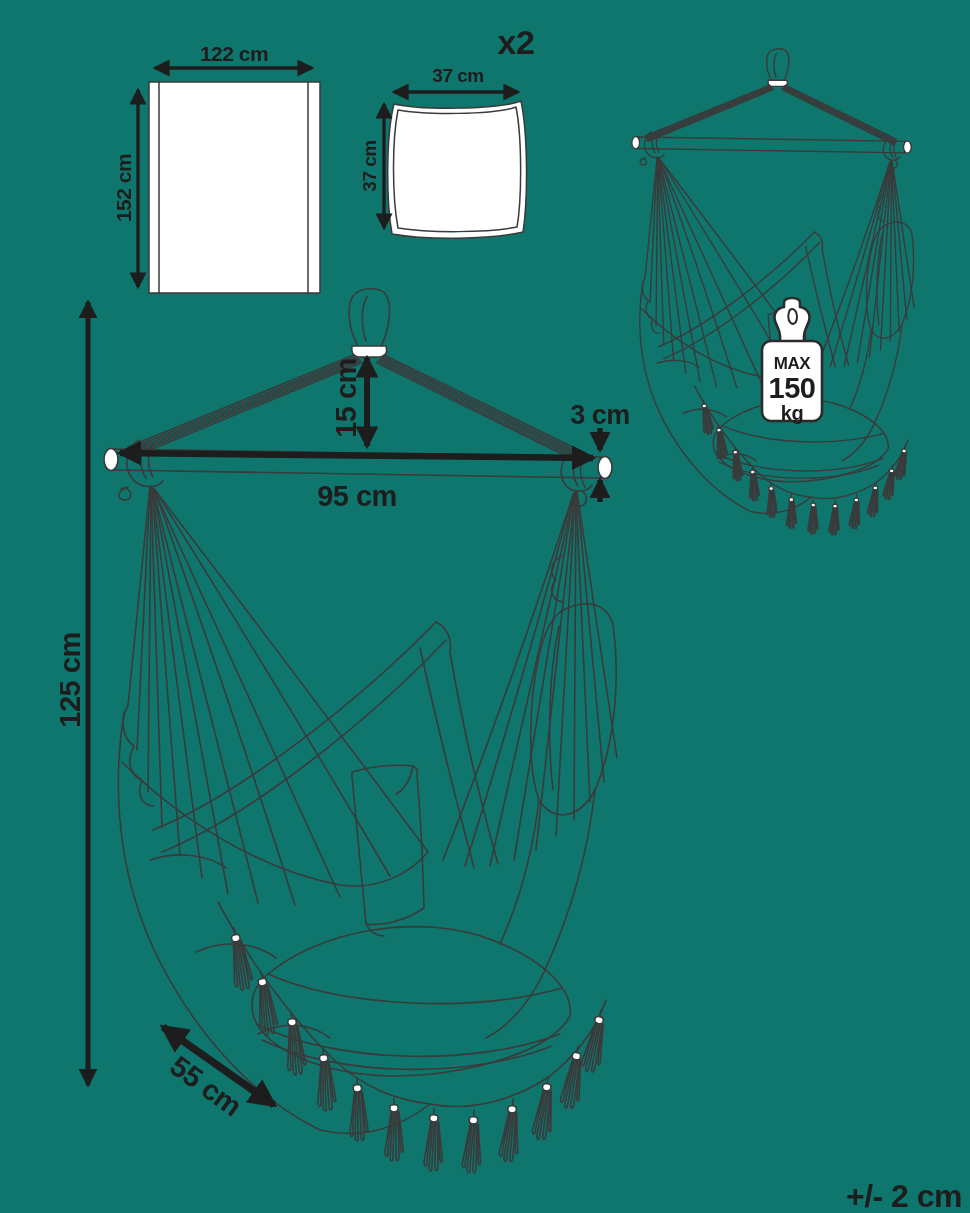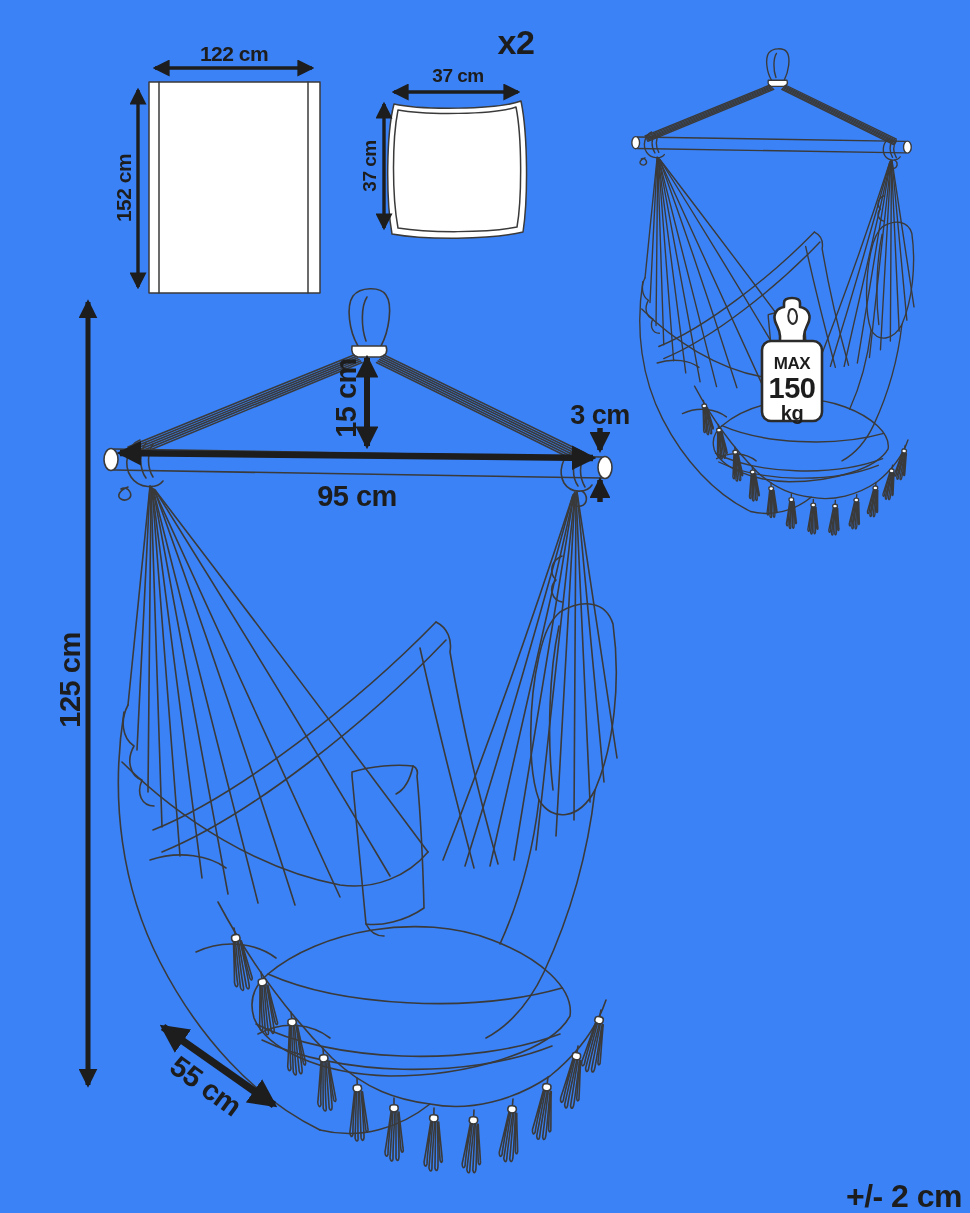--- a/index.html
+++ b/index.html
@@ -1,19 +1,19 @@
 <!DOCTYPE html>
 <html><head>
 <meta charset="utf-8">
 <style>
   html,body{margin:0;padding:0;background:#ffffff;}
   .canvas{
     position:relative;
     width:970px;height:1213px;
-    background:#3b82f6;
+    background:#0f766e;
     font-family:"Liberation Sans", sans-serif;
     overflow:hidden;
   }
   svg{position:absolute;left:0;top:0;}
   .dim-text{
     font-family:"Liberation Sans", sans-serif;
     font-weight:bold;
     fill:#1d1d1d;
     letter-spacing:-0.5px;
   }

